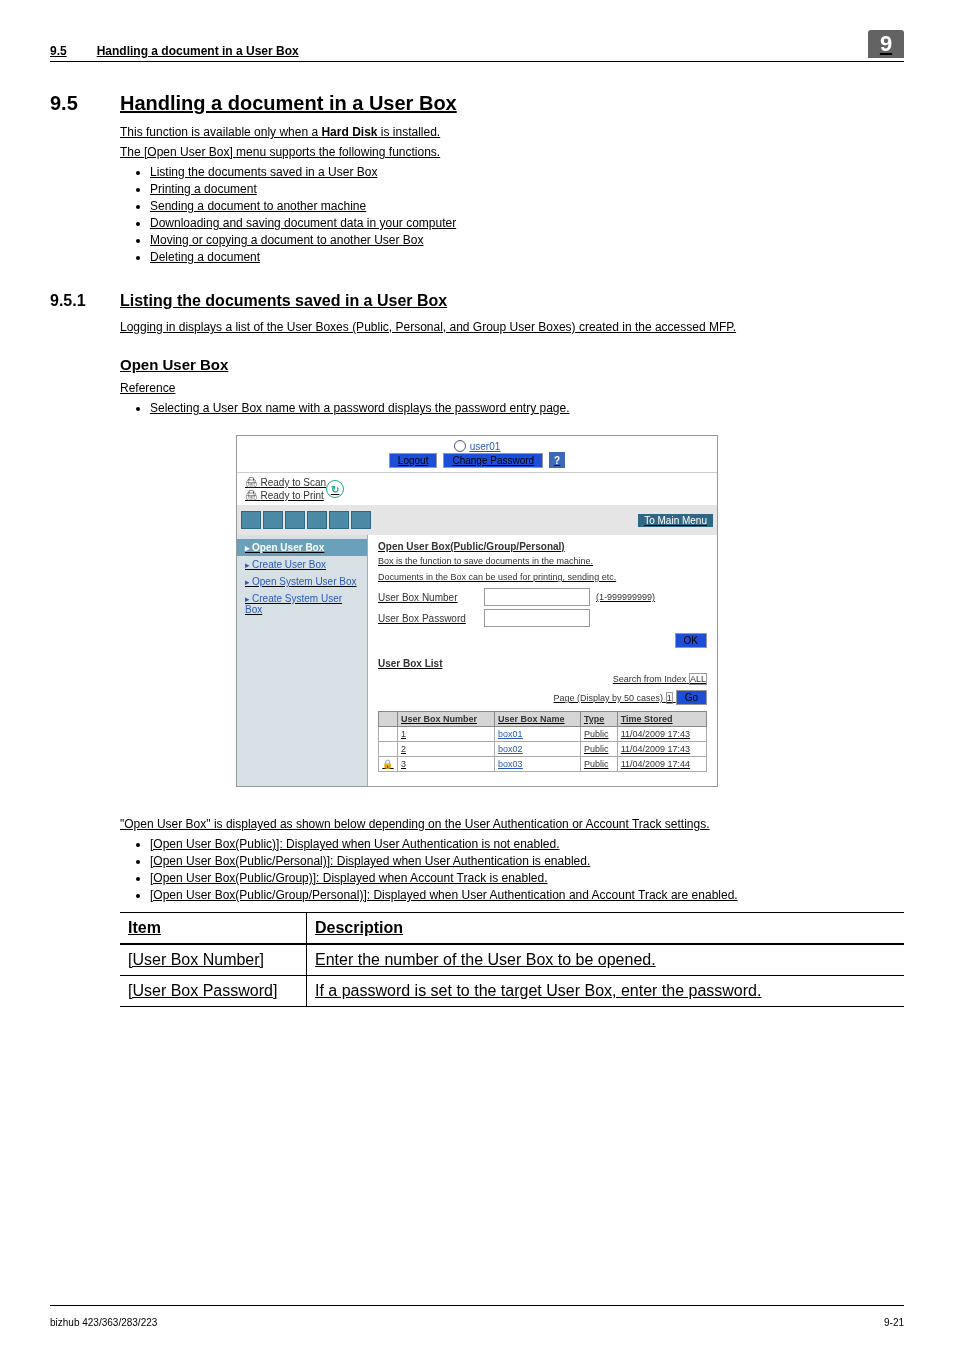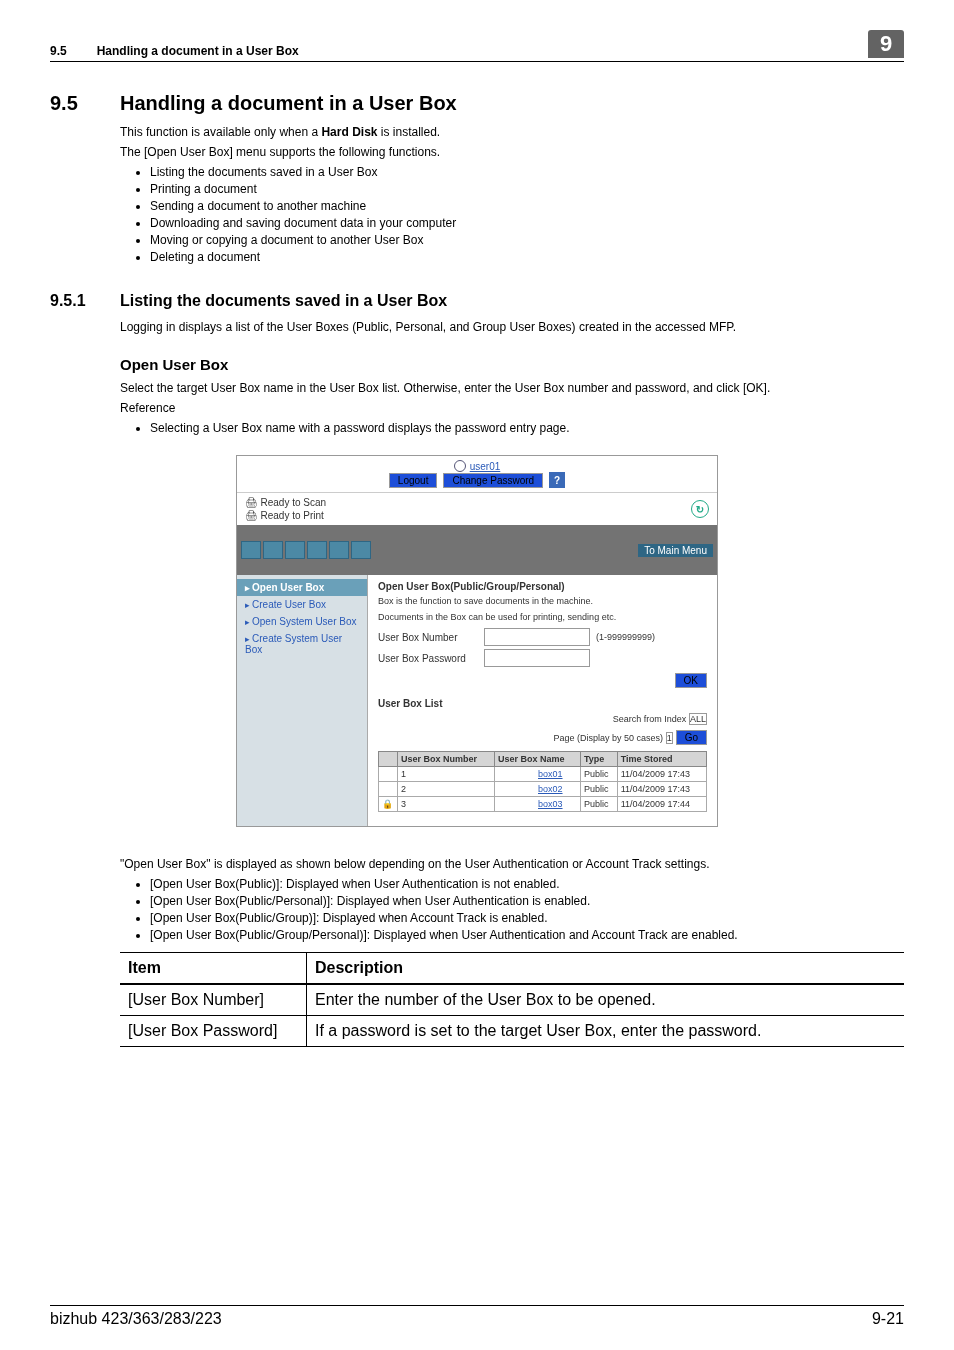--- a/index.html
+++ b/index.html
@@ -9,20 +9,21 @@
     color: #000;
     background: #fff;
   }
   .page {
     width: 954px;
     min-height: 1350px;
     margin: 0 auto;
     padding: 30px 50px 20px 50px;
     box-sizing: border-box;
     position: relative;
+    text-decoration: underline;
   }
   .header-bar {
     display: flex;
     align-items: flex-end;
     justify-content: space-between;
     border-bottom: 1px solid #000;
     padding-bottom: 3px;
   }
   .header-left {
     display: flex;
@@ -96,27 +97,27 @@
     border-bottom: 1px solid #ccc;
     flex-direction: column;
   }
   .shot-top .left { display:flex; align-items:center; gap:4px; }
   .icon-user { width:10px; height:10px; border:1px solid #557; border-radius:50%; display:inline-block; }
   .user-link { color:#2a5ab8; text-decoration:underline; }
   .btn {
     border:1px solid #999; background:#1d4ed8; padding:1px 8px; font-size:10px;
   }
   .help-box { width:16px; height:16px; background:#3a6ab8; color:#fff; display:flex; align-items:center; justify-content:center; font-weight:bold; }
-  .status-lines { padding: 4px 8px; display:flex; justify-content:space-between; align-items:center; }
+  .status-lines { padding: 4px 8px; display:flex; justify-content:flex-start; align-items:center; }
   .status-lines .texts { display:flex; flex-direction:column; gap:2px; }
   .status-lines .texts span::before { content:"🖨 "; font-size:10px;}
   .refresh { width:16px; height:16px; border:1px solid #2a8; border-radius:50%; color:#2a8; display:flex; align-items:center; justify-content:center; font-weight:bold;}
   .nav-strip {
     display:flex; justify-content:space-between; align-items:center;
-    background:#737373; color:#fff; padding:16px 4px;
+    background:#e5e5e5; color:#fff; padding:6px 4px;
   }
   .nav-icons { display:flex; gap:2px; }
   .nav-icon { width:18px; height:16px; border:1px solid #2e6684; background:#4c89a5; }
   .to-main { background:#2e6684; padding:1px 6px; font-size:10px; }
   .shot-body { display:flex; }
   .shot-side {
     width: 130px; background:#d7e0e5; border-right:1px solid #aaa; padding:4px 0;
   }
   .side-item { color:#2a5ab8; padding:3px 8px; font-size:10px; }
   .side-item.active { color:#fff; background:#6aa0b9; font-weight:bold; }
@@ -129,41 +130,41 @@
   .mini-input { border:1px solid #999; height:14px; width:100px; }
   .range { font-size:9px; color:#333; }
   .ok-wrap { text-align:right; margin:6px 0 10px 0; }
   .list-title { font-weight:bold; margin:8px 0 4px 0; }
   .filters { display:flex; justify-content:flex-end; gap:6px; align-items:center; margin-bottom:6px; }
   .filters .lbl { font-size:9px; }
   .mini-select { border:1px solid #999; height:14px; width:42px; font-size:9px; text-align:left; background:#fff;}
   .mini-table { width:100%; border-collapse:collapse; font-size:9px; }
   .mini-table th { background:#d5d5d5; border:1px solid #888; padding:2px 3px; text-align:left; }
   .mini-table td { border:1px solid #aaa; padding:2px 3px; }
-  .mini-table td a { color:#2a5ab8; text-decoration:underline;margin-left:40px; }
+  .mini-table td a { color:#2a5ab8; text-decoration:underline; }
   .lock-cell { width:12px; text-align:center; }
 
   
   table.desc-table {
     border-collapse: collapse;
     width: 100%;
     margin: 10px 0 0 0;
   }
   table.desc-table th, table.desc-table td {
     border-top:1px solid #000; border-bottom:1px solid #000;
     padding:6px 8px; text-align:left; font-size:16px; vertical-align:top;
   }
   table.desc-table th { font-weight:bold; }
   table.desc-table .col1 { width:170px; border-right:1px solid #000; }
   table.desc-table thead th { border-bottom:2px solid #000; }
 
   .footer {
     position:absolute; bottom:22px; left:50px; right:50px;
-    border-top:1px solid #000; padding-top:4px;
-    display:flex; justify-content:space-between; font-size:16px;
+    border-top:1px solid #000; padding-top:11px;
+    display:flex; justify-content:space-between; font-size:10px;
   }
 </style>
 </head>
 <body>
 
 <div class="page">
 
   <div class="header-bar">
     <div class="header-left">
       <span class="section-num-small">9.5</span>
@@ -191,21 +192,20 @@
     </ul>
   </div>
 
   <h2 class="subsection-title">
     <span class="sub-num">9.5.1</span><span>Listing the documents saved in a User Box</span>
   </h2>
   <div class="body-text">
     <p>Logging in displays a list of the User Boxes (Public, Personal, and Group User Boxes) created in the accessed MFP.</p>
 
     <h3 class="bold-para">Open User Box</h3>
-    <p>Select the target User Box name in the User Box list. Otherwise, enter the User Box number and password, and click [OK].</p>
     <p>Reference</p>
     <ul class="bullets">
       <li>Selecting a User Box name with a password displays the password entry page.</li>
     </ul>
   </div>
 
   <div class="shot">
     <div class="shot-top">
       <div class="left">
         <span class="icon-user"></span>

